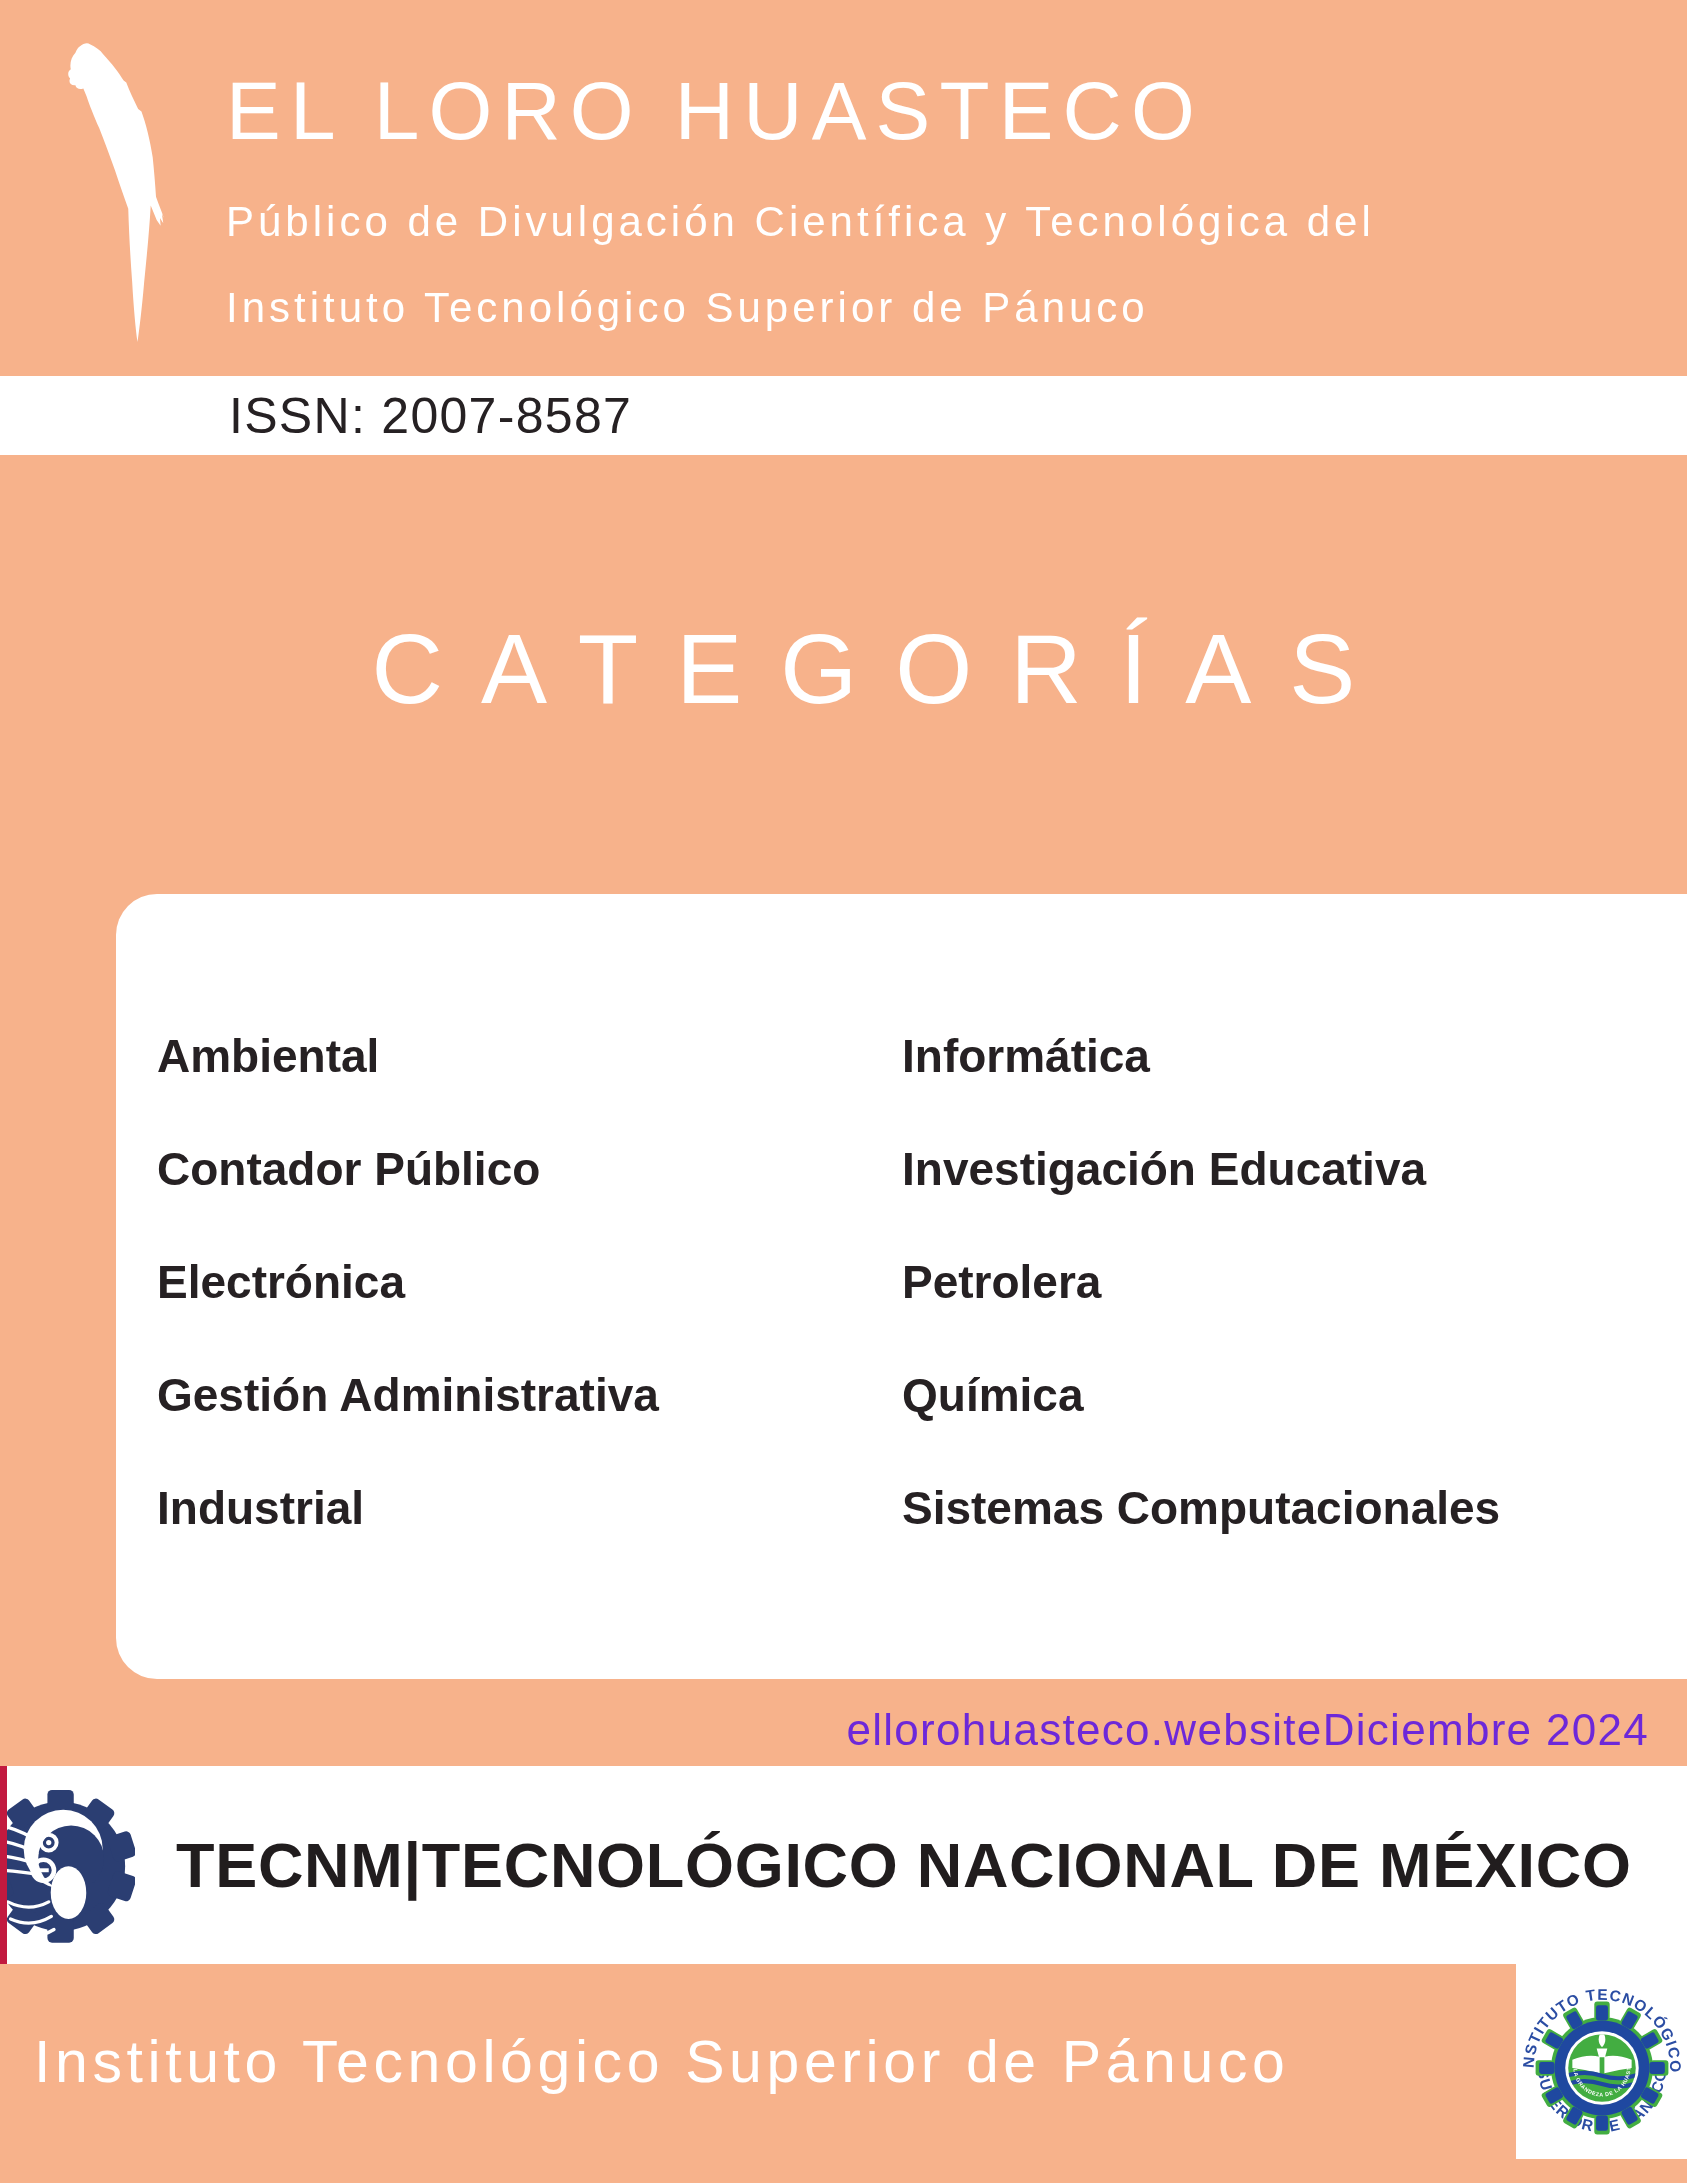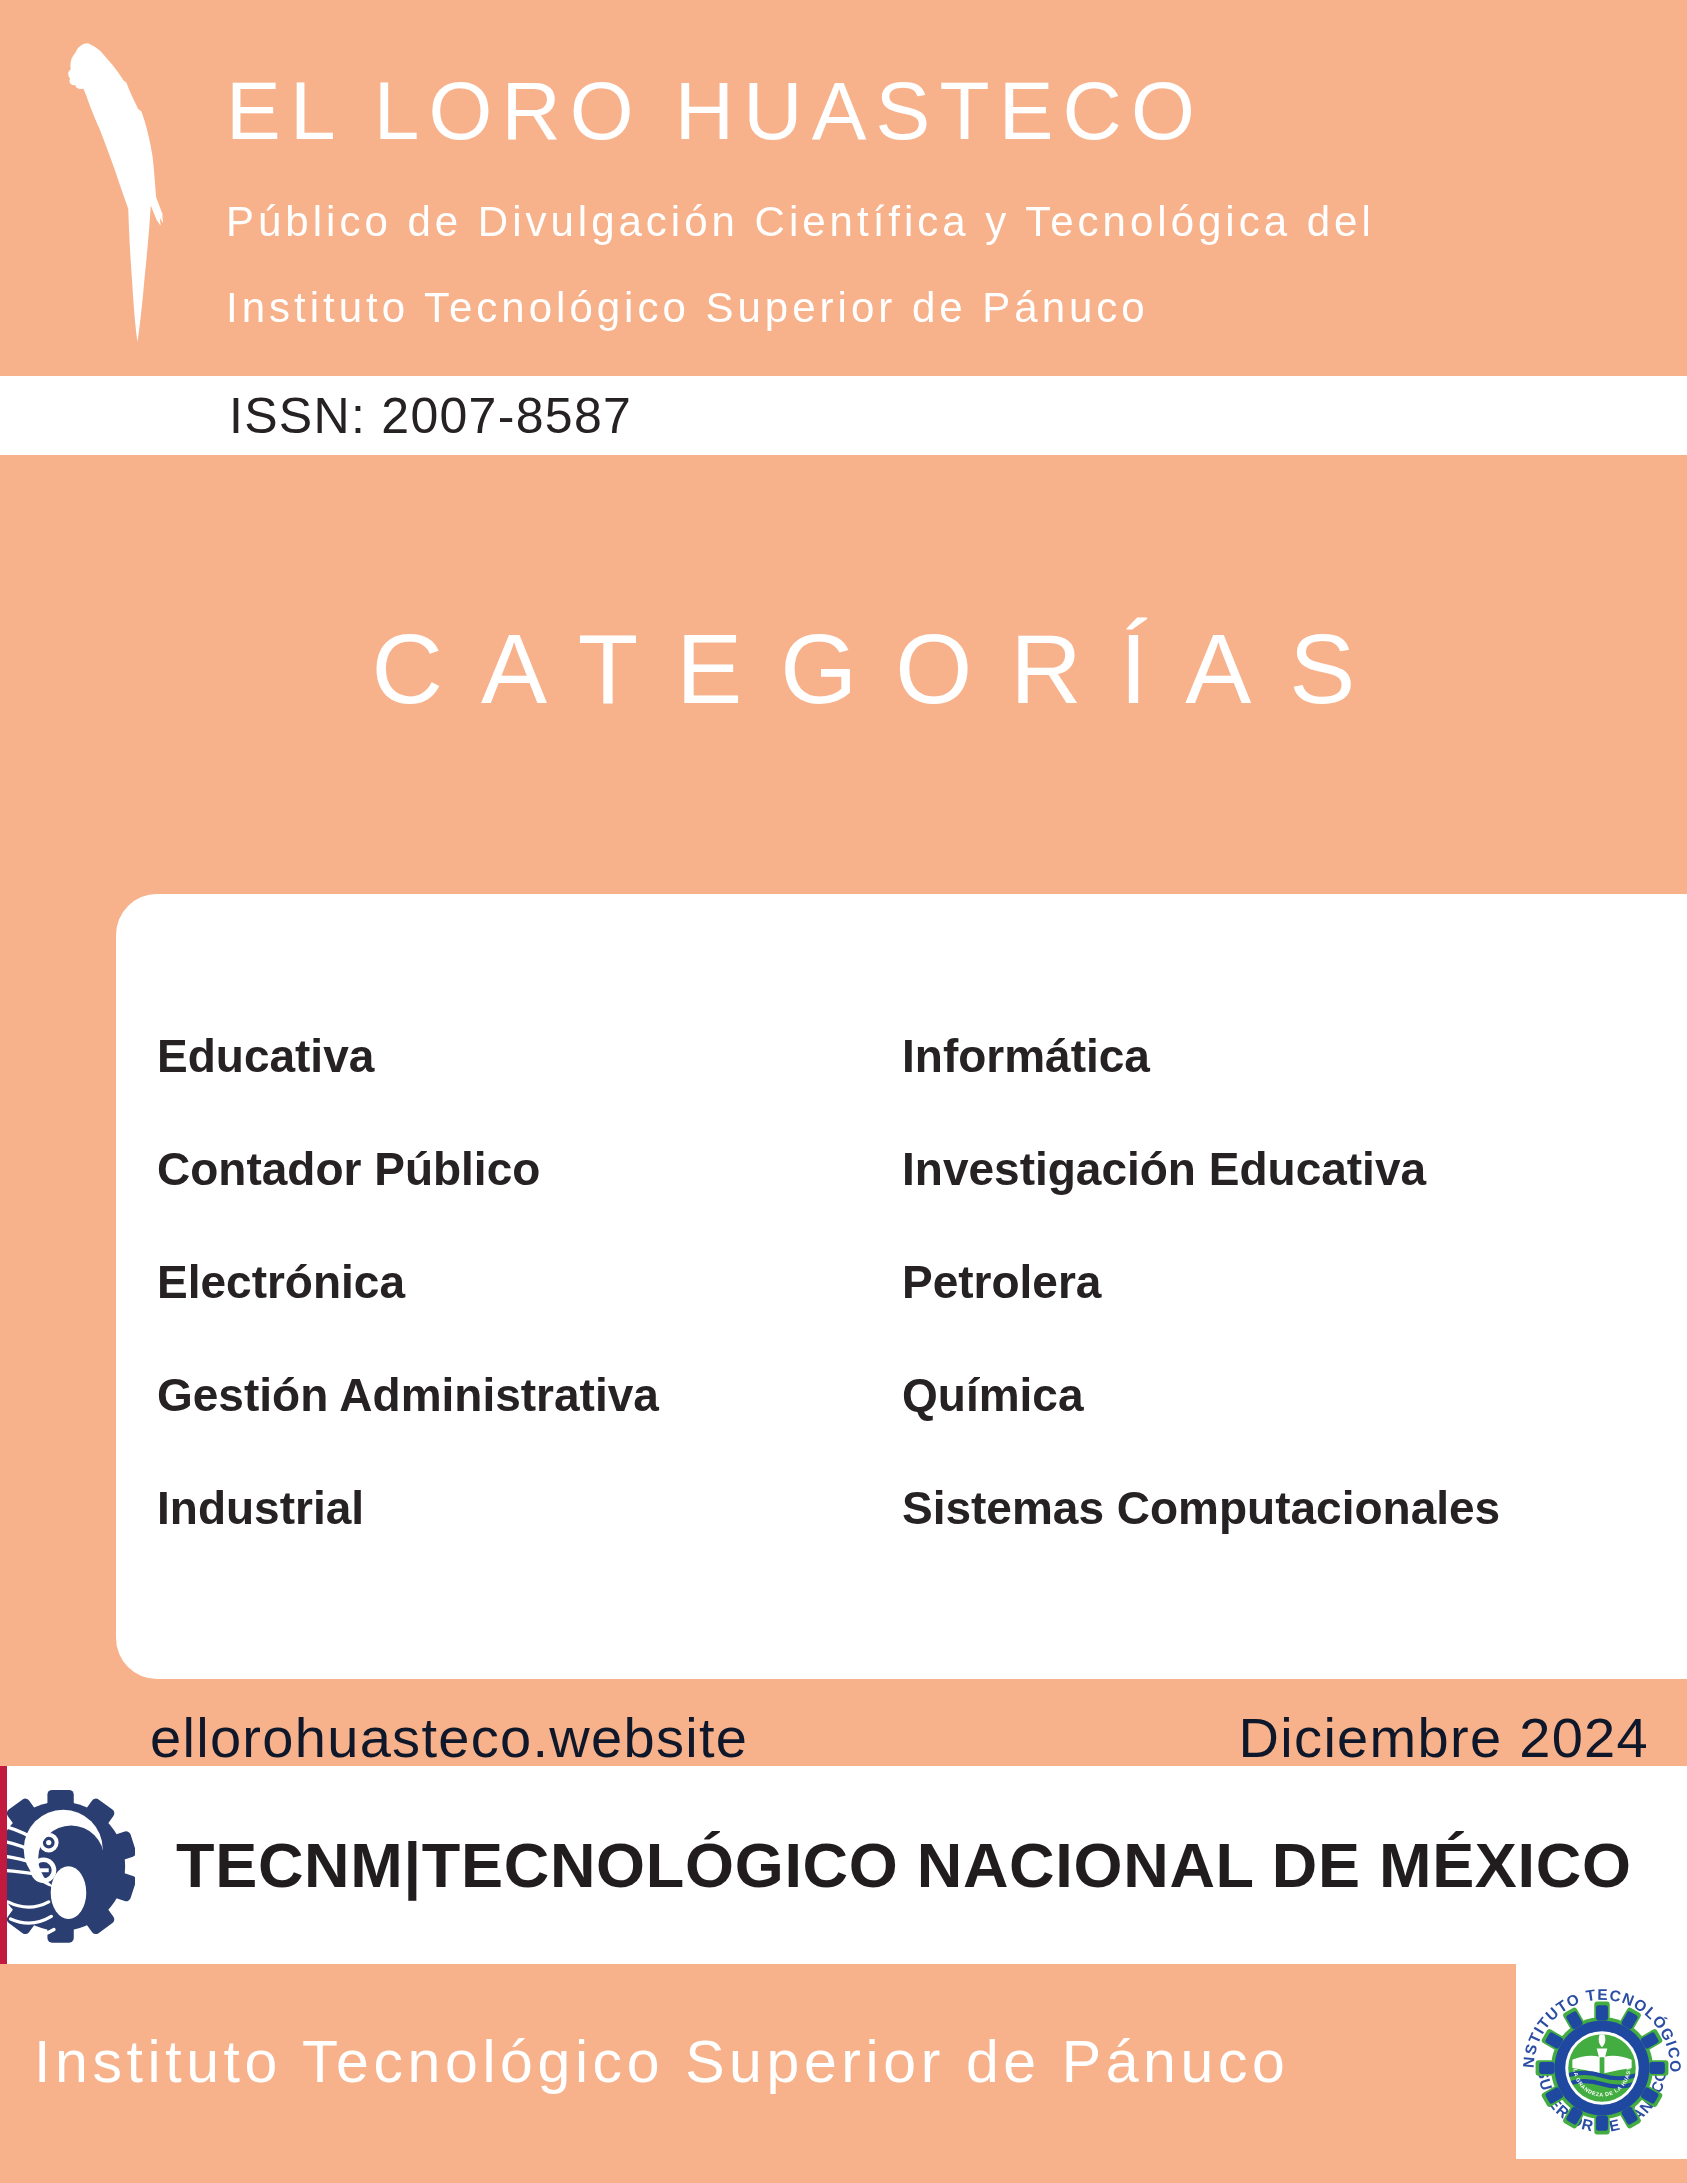--- a/index.html
+++ b/index.html
@@ -26,22 +26,22 @@
   .cat-title { padding-top:164px; height:262px; text-align:center; color:#ffffff;
                font-size:99px; font-weight:300; letter-spacing:38px; text-indent:38px;
                line-height:99px; }
   .card { margin:177px 0 0 76px; width:calc(100% - 76px); height:785px;
           background:#ffffff; border-radius:41px 0 0 41px;
           padding:135px 26px 0 41px; display:flex; }
   .cat-col { display:flex; flex-direction:column; }
   .cat-col-left  { width:745px; }
   .cat-col-right { flex:1; }
   .cat-item { height:113px; font-size:46px; font-weight:700; color:#262123; }
-  .site-row { margin-top:26px; display:flex; justify-content:space-between;
-              padding:0 38px 0 110px; color:#0f172a; font-size:56px; font-weight:300;
+  .site-row { margin-top:26px; display:flex; justify-content:flex-end;
+              padding:0 38px 0 110px; color:#6d28d9; font-size:44px; font-weight:300;
               letter-spacing:1.3px; }
 
   
   .tecnm-bar { position:relative; height:198px; background:#ffffff;
                display:flex; align-items:center; }
   .red-stripe { position:absolute; left:0; top:0; width:7.3px; height:198px;
                 background:#C21A3F; z-index:2; }
   .tecnm-logo { width:135px; height:198px; flex:none; overflow:hidden; }
   .tecnm-text { margin-left:41px; font-size:63px; font-weight:700; color:#211D1E;
                 letter-spacing:0.7px; white-space:nowrap; }
@@ -100,21 +100,21 @@
 
   <div class="issn-bar">
     <span>ISSN: 2007-8587</span>
   </div>
 
   <div class="main">
     <div class="cat-title">CATEGORÍAS</div>
 
     <div class="card">
       <div class="cat-col cat-col-left">
-        <div class="cat-item">Educativa</div>
+        <div class="cat-item">Ambiental</div>
         <div class="cat-item">Contador Público</div>
         <div class="cat-item">Electrónica</div>
         <div class="cat-item">Gestión Administrativa</div>
         <div class="cat-item">Industrial</div>
       </div>
       <div class="cat-col cat-col-right">
         <div class="cat-item">Informática</div>
         <div class="cat-item">Investigación Educativa</div>
         <div class="cat-item">Petrolera</div>
         <div class="cat-item">Química</div>

